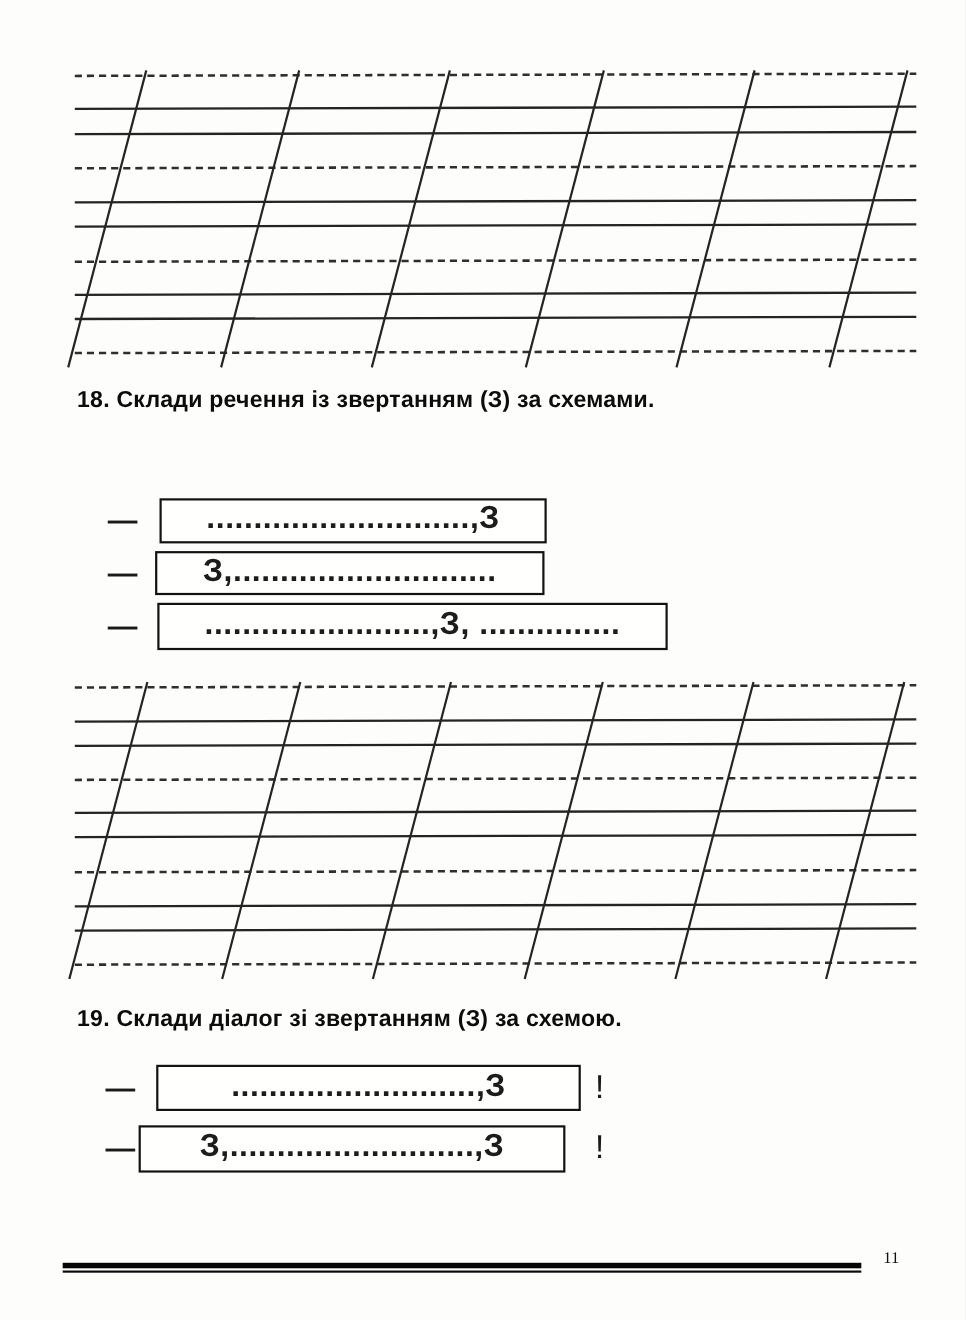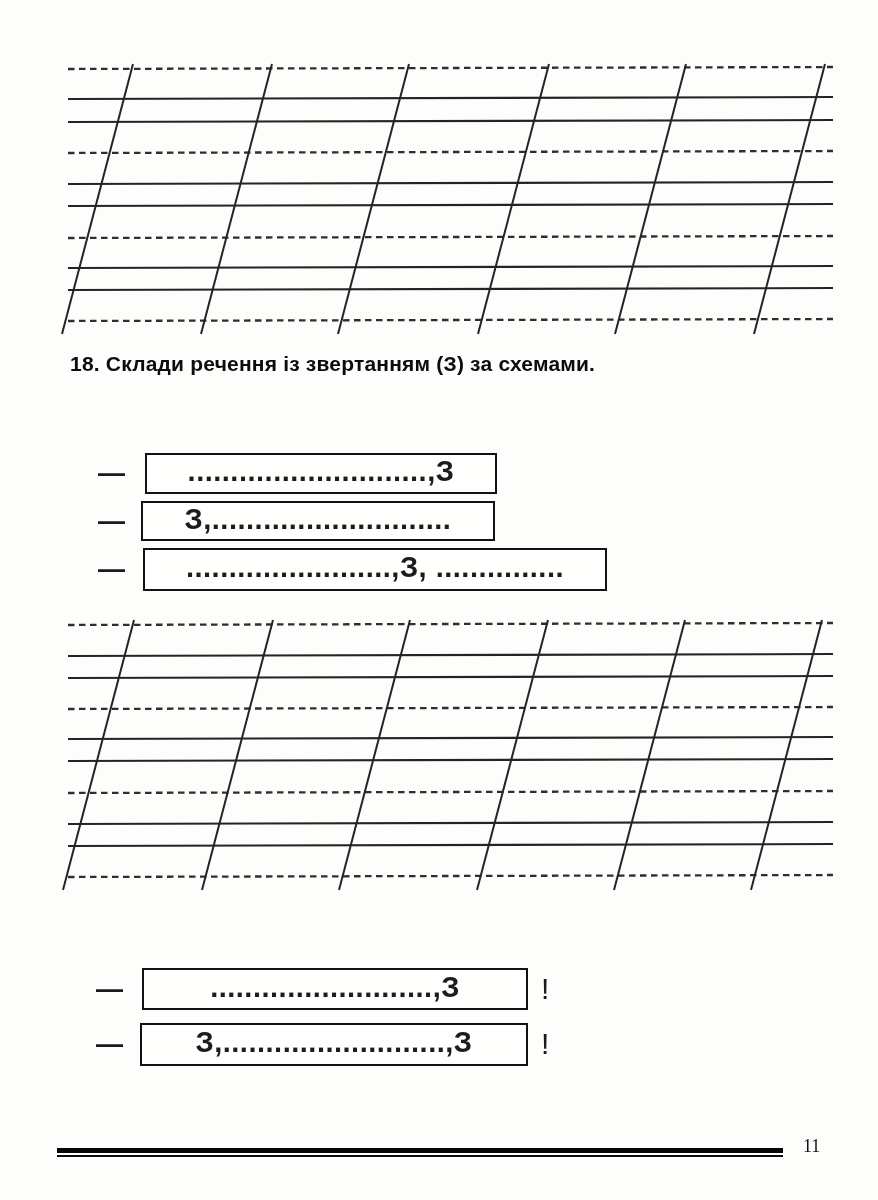--- a/index.html
+++ b/index.html
@@ -55,21 +55,21 @@
     position:absolute;
     font-size:30px;font-weight:400;color:#1a1a1a;line-height:1;
   }
 
   .footer-rule{position:absolute;left:57px;top:1148px;width:726px;}
   .footer-rule .thick{height:4.5px;background:#050505;}
   .footer-rule .thin{height:2px;background:#0a0a0a;margin-top:2.5px;}
   .page-number{
     position:absolute;left:803px;top:1136px;
     font-family:"Liberation Serif", serif;
-    font-size:18px;color:#101010;
+    font-size:15px;color:#101010;
   }
 </style>
 </head>
 <body>
 
 <div class="page">
 
   <svg id="grid1" class="grid-svg" viewBox="0 0 878 290" xmlns="http://www.w3.org/2000/svg">
       <line x1="68" x2="833" y1="13" y2="11" stroke="#2e2e2e" stroke-width="2.3" stroke-dasharray="6.5 4.5"></line>
       <line x1="68" x2="833" y1="43" y2="41" stroke="#242424" stroke-width="2.1"></line>
@@ -125,32 +125,33 @@
       <line x1="68" x2="833" y1="230" y2="228" stroke="#242424" stroke-width="2.1"></line>
       <line x1="68" x2="833" y1="261" y2="259" stroke="#2e2e2e" stroke-width="2.3" stroke-dasharray="6.5 4.5"></line>
       <line x1="134" y1="4" x2="63" y2="274" stroke="#242424" stroke-width="2"></line>
       <line x1="273" y1="4" x2="202" y2="274" stroke="#242424" stroke-width="2"></line>
       <line x1="410" y1="4" x2="339" y2="274" stroke="#242424" stroke-width="2"></line>
       <line x1="548" y1="4" x2="477" y2="274" stroke="#242424" stroke-width="2"></line>
       <line x1="685" y1="4" x2="614" y2="274" stroke="#242424" stroke-width="2"></line>
       <line x1="822" y1="4" x2="751" y2="274" stroke="#242424" stroke-width="2"></line>
     </svg>
 
+  <div id="task19-title" class="task-title">19. Склади діалог зі звертанням (З) за схемою.</div>
 
   <div class="scheme-row" style="top:967px">
     <span class="dialogue-dash" style="left:96px">—</span>
     <div class="scheme-box" style="left:142px;width:386px;height:42px">
       <span class="scheme-text">..........................,З</span>
     </div>
     <span class="scheme-suffix" style="left:541px">!</span>
   </div>
 
   <div class="scheme-row" style="top:1022px">
     <span class="dialogue-dash" style="left:96px">—</span>
-    <div class="scheme-box" style="left:140px;width:388px;height:43px">
+    <div class="scheme-box" style="left:126px;width:388px;height:43px">
       <span class="scheme-text">З,..........................,З</span>
     </div>
     <span class="scheme-suffix" style="left:541px">!</span>
   </div>
 
   <div class="footer-rule">
     <div class="thick"></div>
     <div class="thin"></div>
   </div>
 

